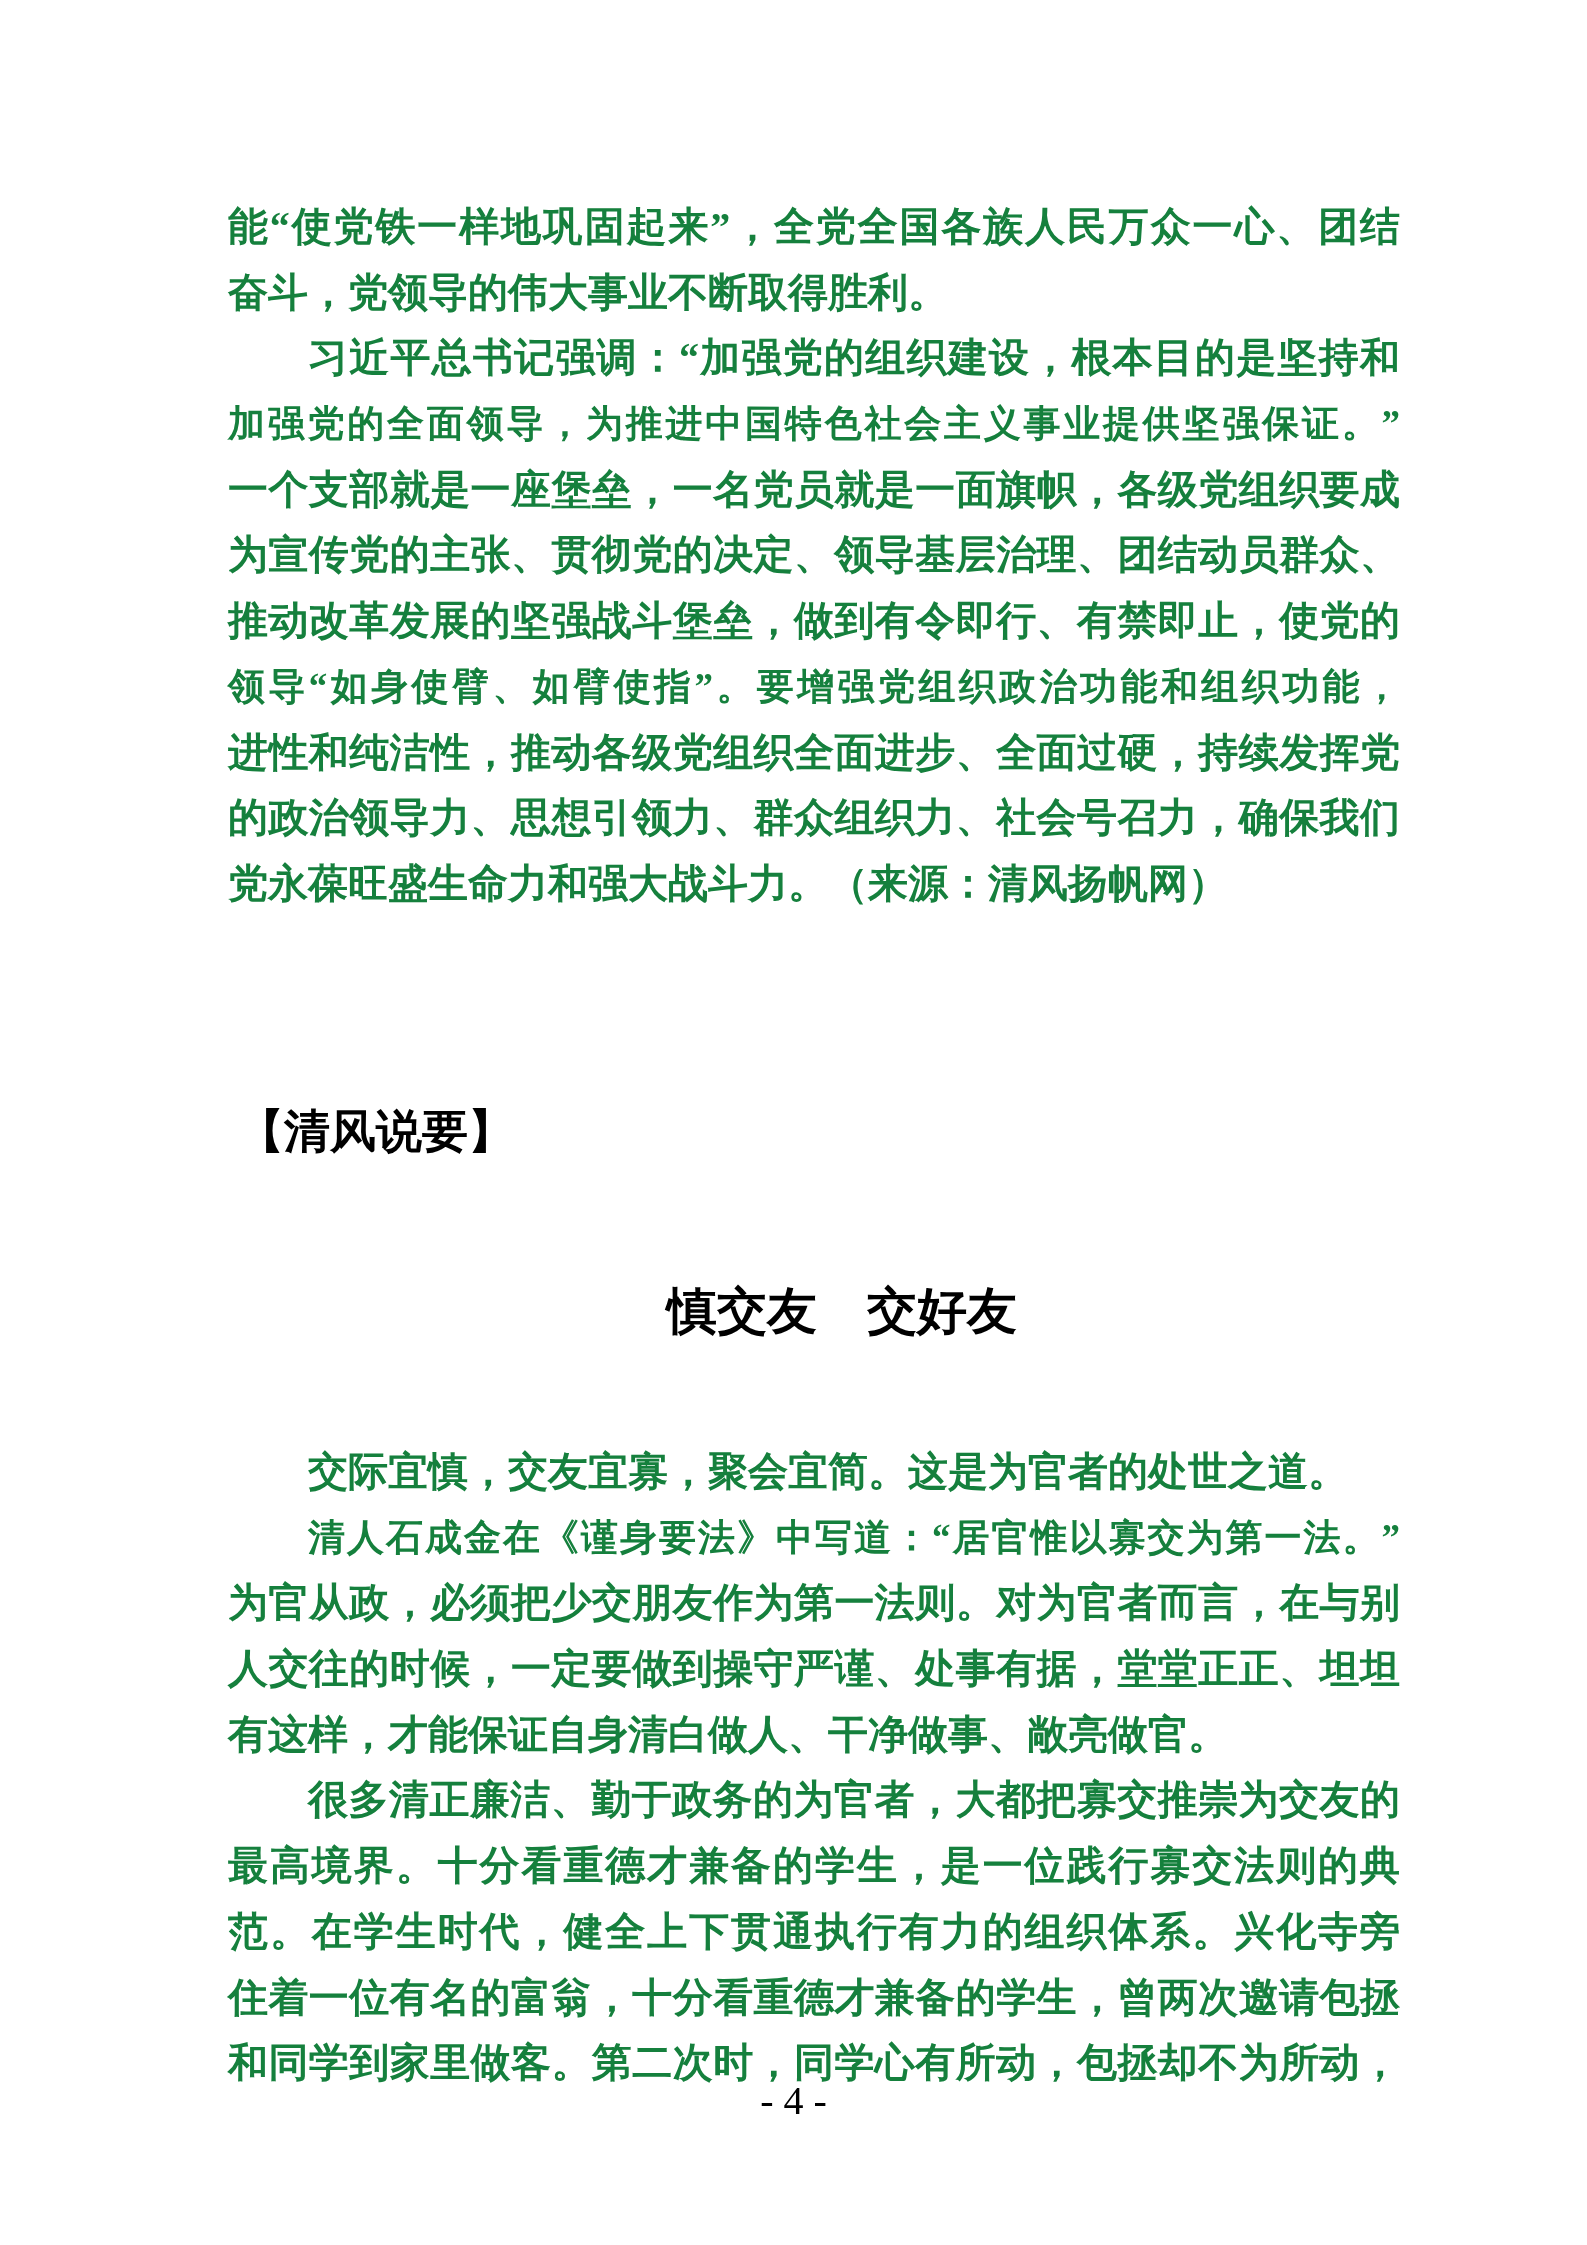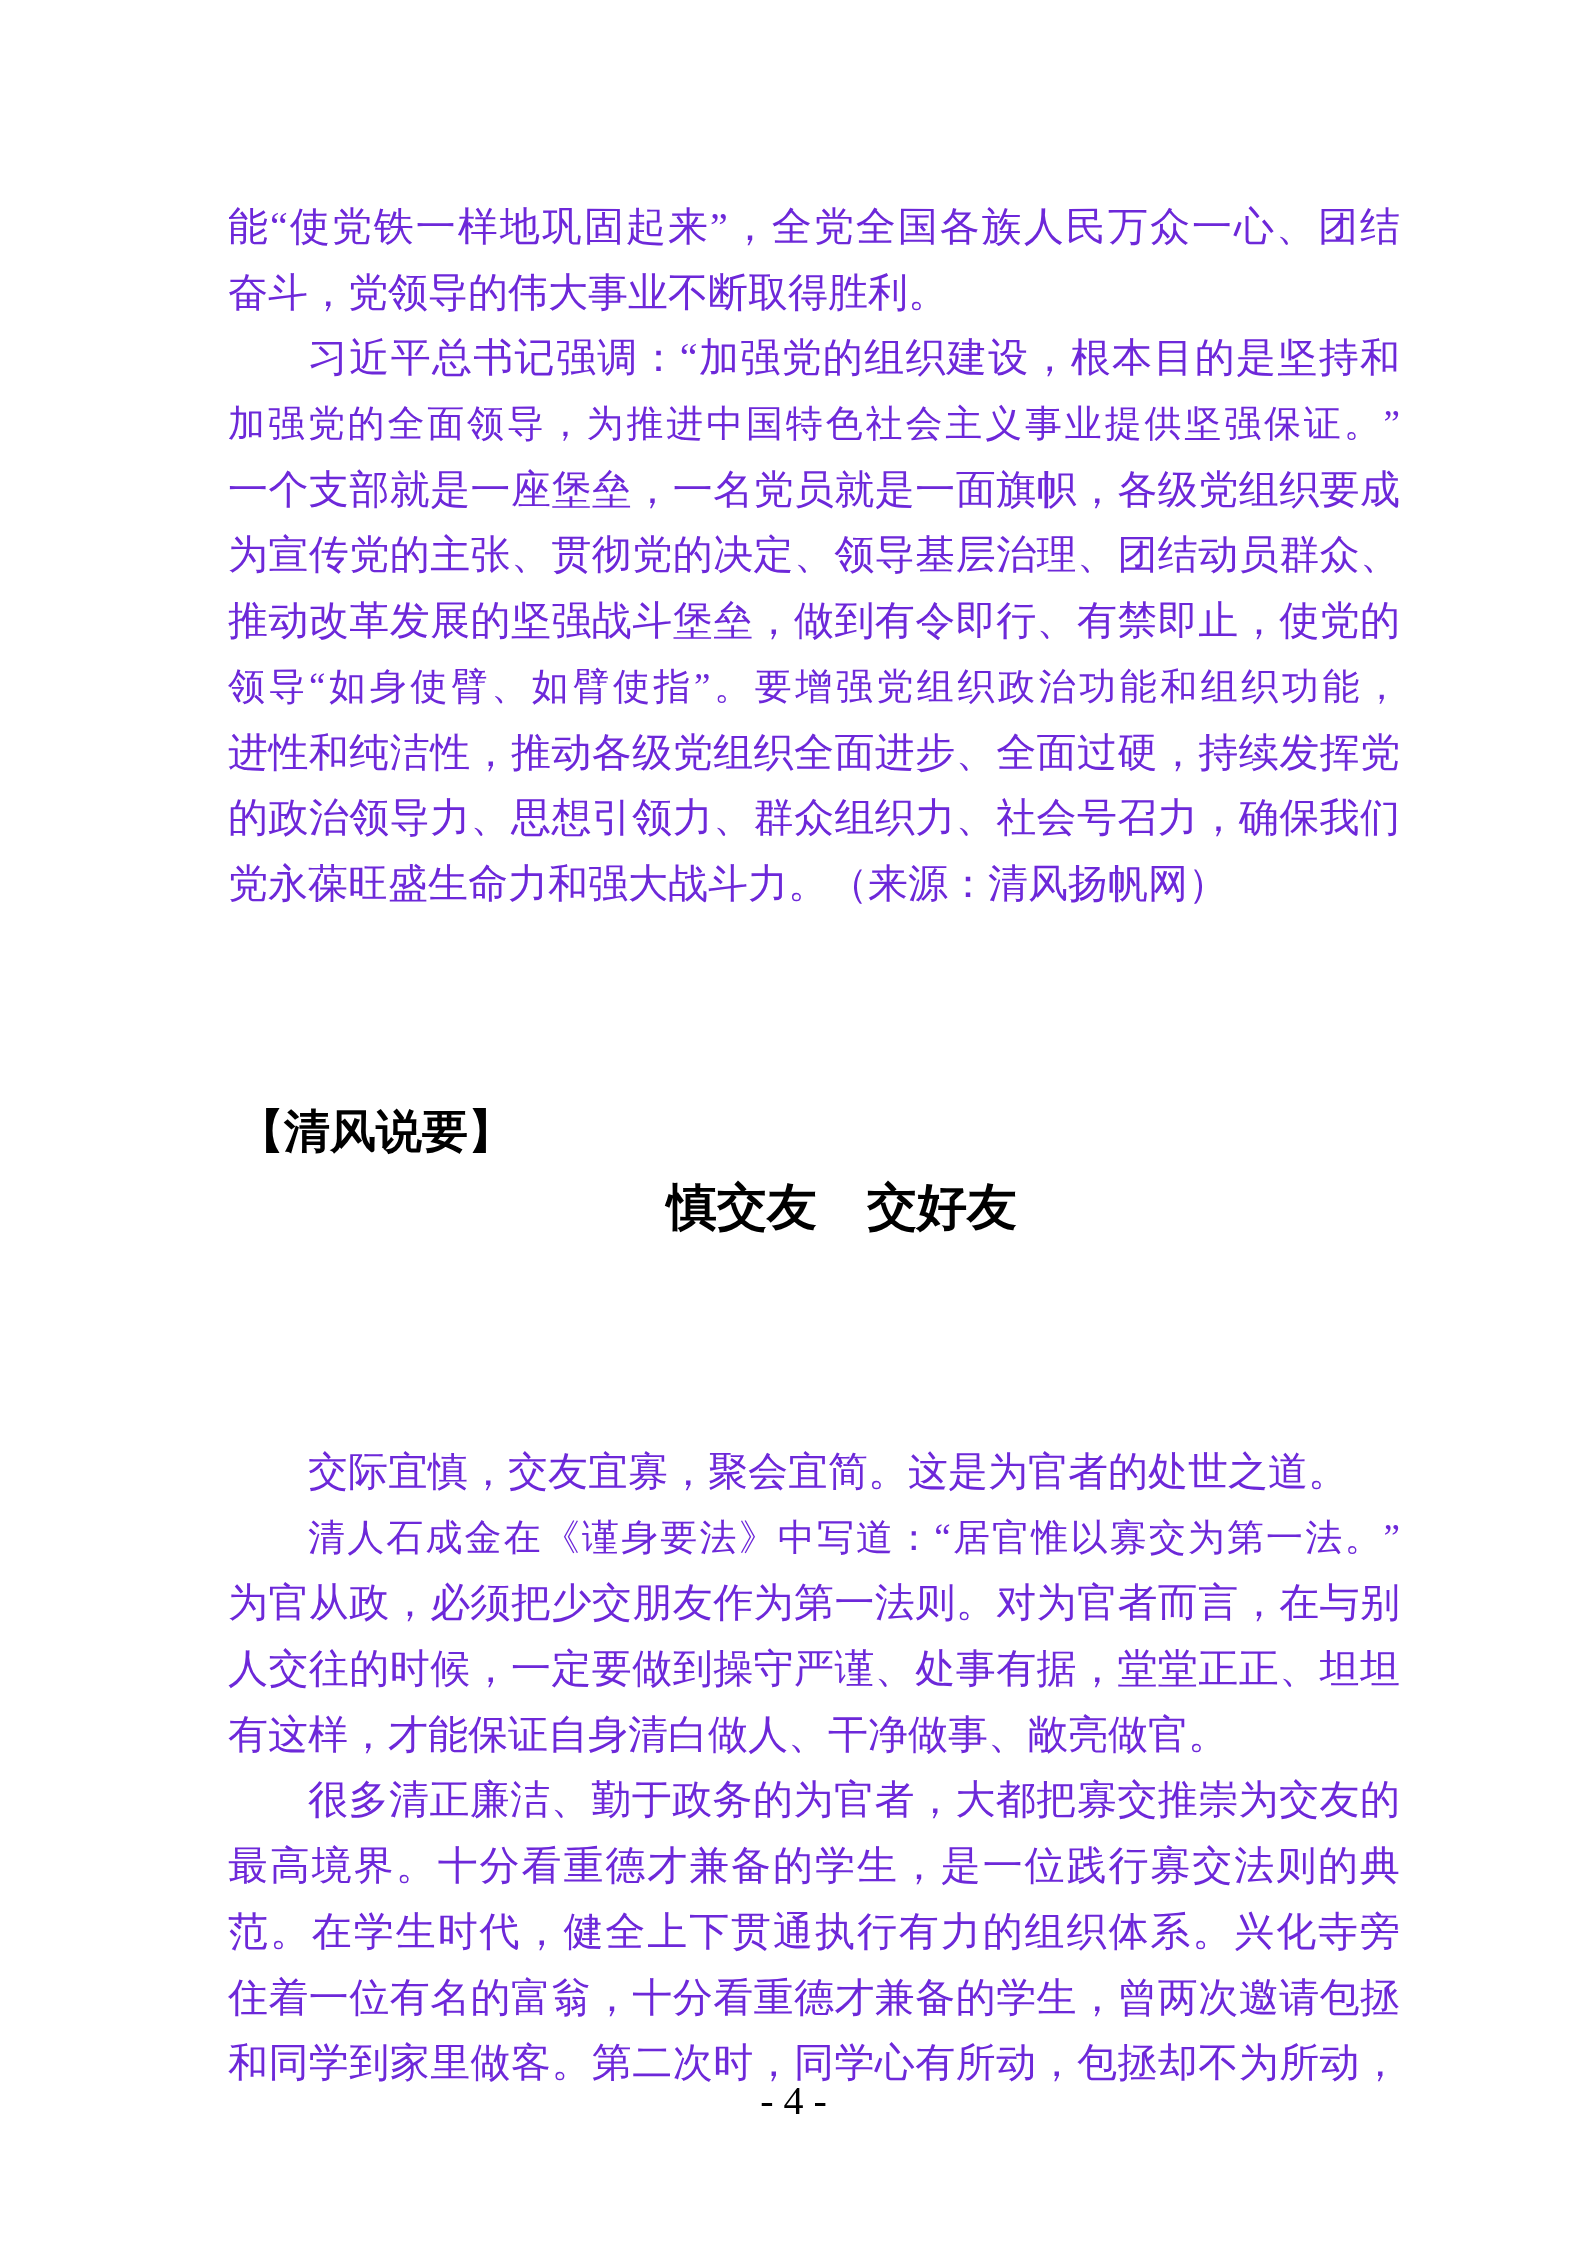--- a/index.html
+++ b/index.html
@@ -22,43 +22,43 @@
     width: 1172px;
   }
   .block-top    { top: 194px;  }
   .block-bottom { top: 1439px; }
   .line {
     height: 65.7px;
     line-height: 65.7px;
     font-size: 40px;
     white-space: nowrap;
     text-align: left;
-    color: #6d28d9;
-    font-weight: 400;
+    color: #15803d;
+    font-weight: 700;
   }
   .line.fill {
     text-align: justify;
     text-align-last: justify;
   }
   .line.indent  { padding-left: 80px; }
   .line.compact { font-size: 37px; }
   .section-header {
     position: absolute;
     left: 228px;
     top: 1102px;
     font-size: 46px;
     line-height: 60px;
     font-weight: 700;
     white-space: nowrap;
     margin-left: 10px;
   }
   .article-title {
     position: absolute;
     left: 256px;
-    top: 1176px;
+    top: 1280px;
     width: 1172px;
     text-align: center;
     font-size: 50px;
     line-height: 62px;
     font-weight: 700;
     white-space: nowrap;
   }
   .page-number {
     position: absolute;
     left: 0;

